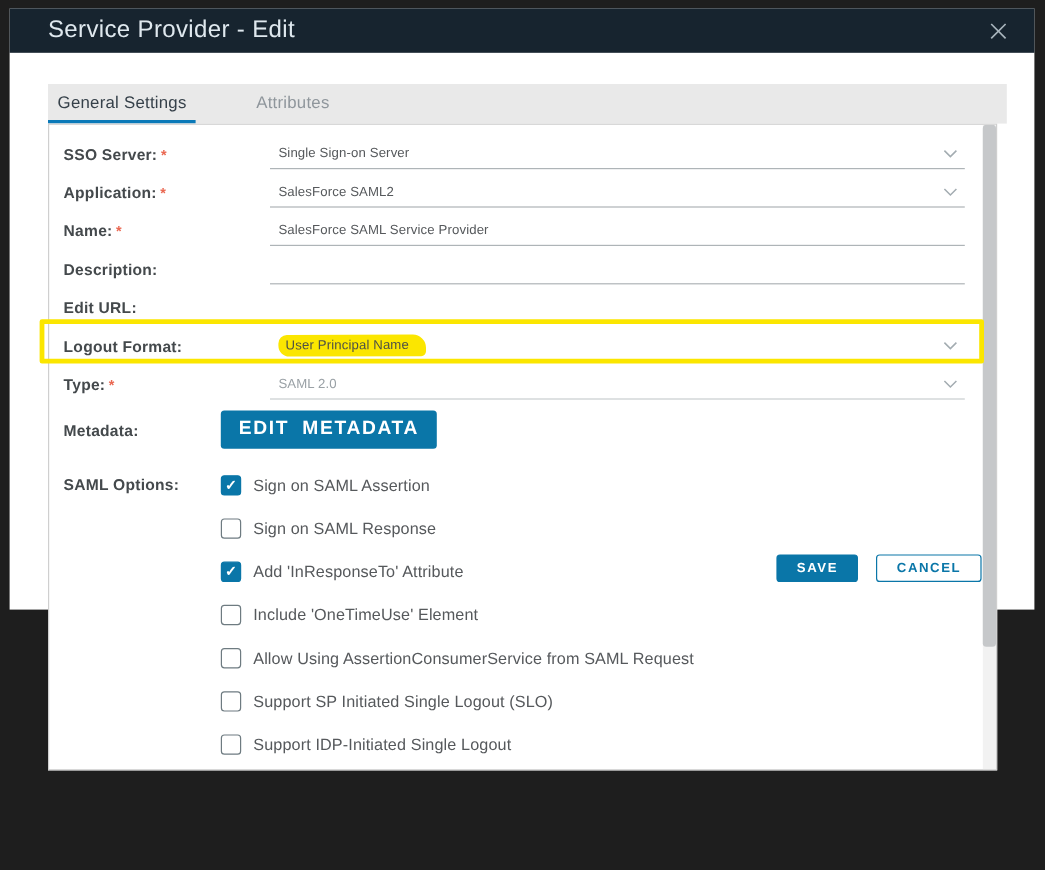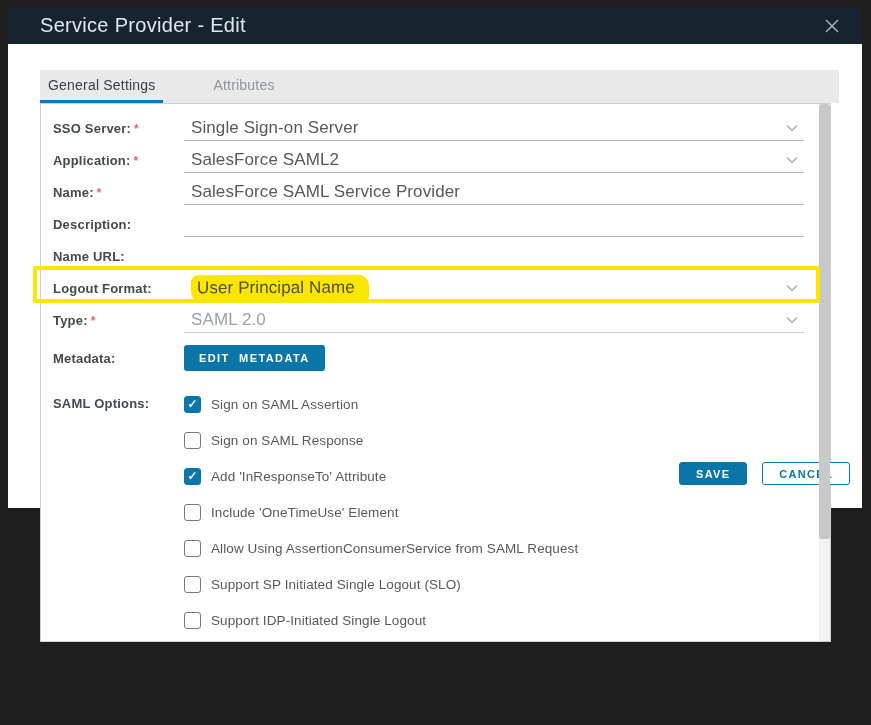--- a/index.html
+++ b/index.html
@@ -43,46 +43,46 @@
   
   .formbox {
     position: relative;
     margin-left: 32px;
     width: 791px; height: 539px;
     border: 1px solid #cfcfcf;
     background: #fff;
     overflow: hidden;
     padding: 8px 0 0 0;
   }
-  .frow { display: flex; align-items: center; height: 32px; padding: 0 26px 0 12px; }
+  .frow { display: flex; align-items: center; height: 32px; padding: 0 26px 0 12px; gap: 41px; }
   .flabel {
     width: 131px; flex: none;
     font-size: 13px; font-weight: bold; color: #44494c; letter-spacing: .2px;
   }
   .req { color: #ea6852; margin-left: 3px; font-size: 12px; }
   .fvalue-wrap {
     flex: 1; height: 26px; display: flex; align-items: center;
     border-bottom: 1px solid #aeb4b7; padding-left: 7px; position: relative;
   }
   .fvalue-wrap.noline { border-bottom-color: transparent; }
-  .fvalue { font-size: 17px; color: #56595c; letter-spacing: .1px; white-space: nowrap; }
+  .fvalue { font-size: 11px; color: #56595c; letter-spacing: .1px; white-space: nowrap; }
   .frow.disabled .fvalue { color: #9aa1a6; }
   .frow.disabled .fvalue-wrap { border-bottom-color: #c9cdd0; }
   .chev { position: absolute; right: 6px; top: 9px; color: #a3acb1; display: none; }
   .frow.has-chev .chev { display: block; }
   .fvalue.hl {
     background: #fbe600; color: #4e5146;
     padding: 3px 14px 3px 6px; border-radius: 7px 11px 4px 9px;
     transform: rotate(-.2deg);
   }
   
   .mrow { display: flex; align-items: center; height: 44px; padding: 0 10px 0 12px; }
   .btn-meta {
     background: #0a76a8; color: #fff; border: none; border-radius: 3px;
-    font-family: inherit; font-size: 11px; font-weight: bold;
+    font-family: inherit; font-size: 16px; font-weight: bold;
     letter-spacing: 1.4px; word-spacing: 5px;
     padding: 7px 15px; cursor: pointer;
   }
   
   .orow-head { display: flex; align-items: flex-start; padding: 6px 26px 0 12px; }
   .opts { flex: 1; }
   .opt { display: flex; align-items: center; height: 36px; cursor: pointer; }
   .cb {
     width: 17px; height: 17px; flex: none;
     border: 1px solid #6e7b81; border-radius: 3px; background: #fff;
@@ -101,21 +101,21 @@
     background: #c6c8ca; border-radius: 3px; cursor: grab;
   }
   
   .annot {
     position: absolute; left: 25px; top: 259px; width: 787px; height: 37px;
     border: 4px solid #fbe600; border-radius: 2px;
     z-index: 6; pointer-events: none;
   }
   
   .footer {
-    position: absolute; right: 12px; bottom: 23px;
+    position: absolute; right: 44px; bottom: 23px;
     display: flex; gap: 15px;
   }
   .btn {
     font-family: inherit; font-size: 11px; font-weight: bold;
     letter-spacing: 1.3px; border-radius: 3px; cursor: pointer;
     padding: 5px 16px; height: 23px; line-height: 12px;
   }
   .btn.primary { background: #0a76a8; color: #fff; border: 1px solid #0a76a8; }
   .btn.outline { background: #fff; color: #0a76a8; border: 1px solid #0a76a8; }
 </style>
@@ -182,21 +182,21 @@
       <span class="lbl-text">Description:</span>
     </div>
     <div class="fvalue-wrap">
       <span class="fvalue">&nbsp;</span>
 
     </div>
   </div>
 
   <div class="frow">
     <div class="flabel">
-      <span class="lbl-text">Name URL:</span>
+      <span class="lbl-text">Edit URL:</span>
     </div>
     <div class="fvalue-wrap noline">
       <span class="fvalue">&nbsp;</span>
 
     </div>
   </div>
 
   <div class="frow has-chev">
     <div class="flabel">
       <span class="lbl-text">Logout Format:</span>

